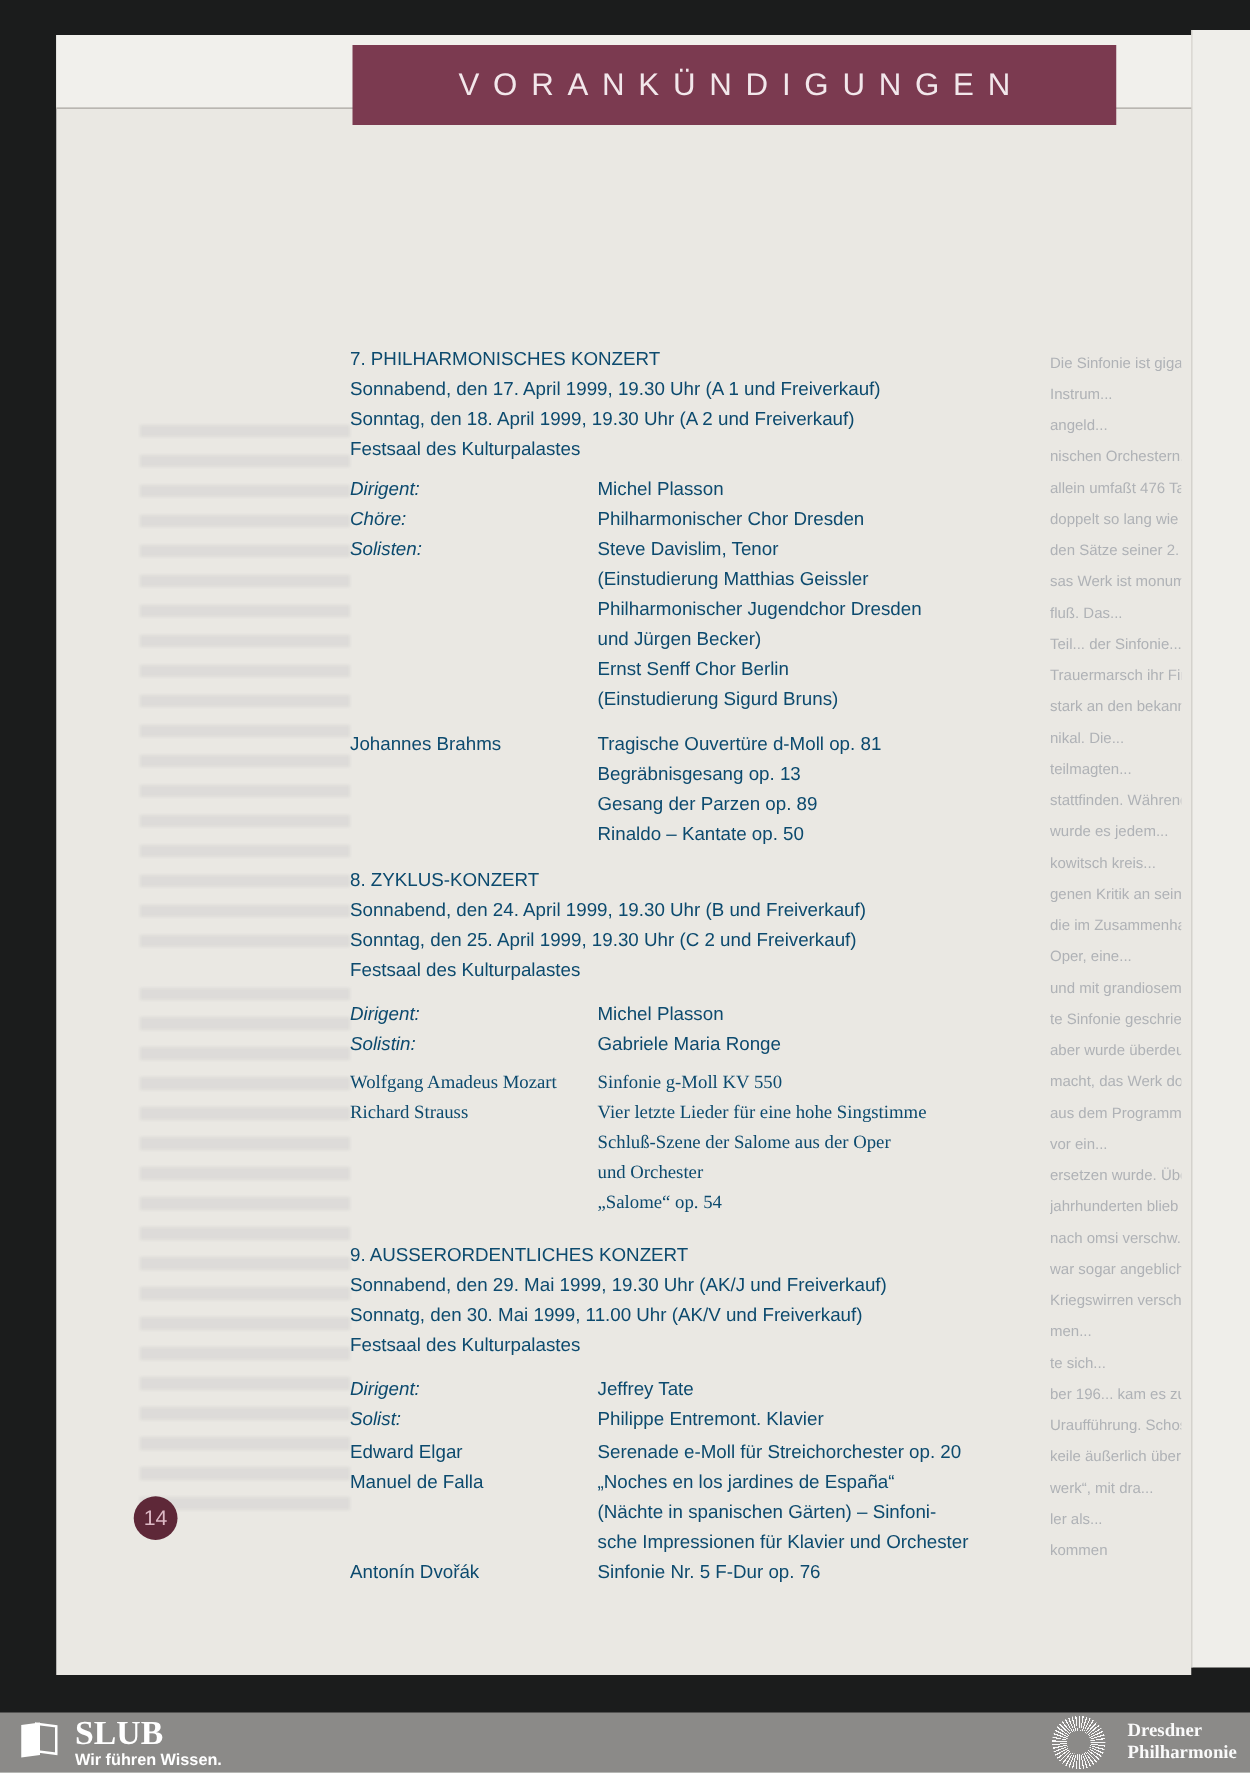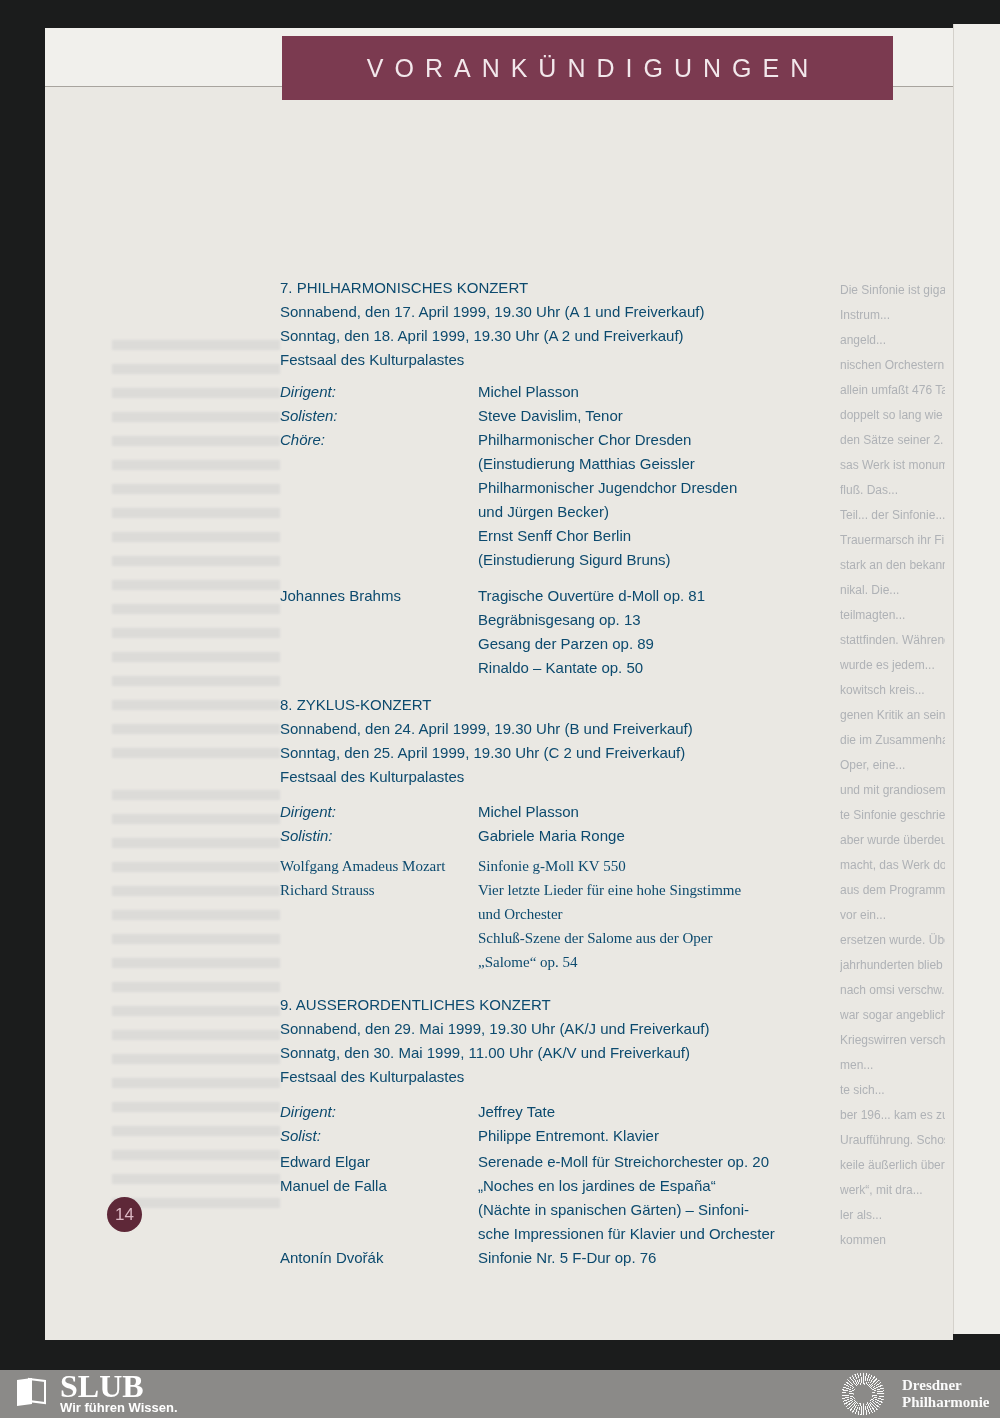--- a/index.html
+++ b/index.html
@@ -32,21 +32,21 @@
         line-height:25px;color:rgba(92,103,120,0.42);filter:blur(0.5px);
         white-space:nowrap;overflow:hidden;}
   .bleed-left-a,.bleed-left-b{position:absolute;left:67px;width:168px;height:430px;
         background:repeating-linear-gradient(to bottom,rgba(128,132,142,0.12) 0 10px,
         rgba(0,0,0,0) 10px 24px);filter:blur(1.2px);}
   .bleed-left-a{top:312px;} .bleed-left-b{top:762px;}
   
   .footer{position:absolute;left:0;top:1370px;width:1000px;height:48px;background:#8b8a88;}
   .slub{position:absolute;left:14px;top:3px;display:flex;}
   .slub-text{margin-left:12px;color:#fff;}
-  .slub-name{font-family:"Liberation Serif",serif;font-weight:bold;font-size:32px;line-height:27px;}
+  .slub-name{font-family:"Liberation Serif",serif;font-weight:bold;font-size:27px;line-height:27px;}
   .slub-tagline{font-size:13px;font-weight:bold;line-height:15px;}
   .phil{position:absolute;left:841px;top:0;display:flex;align-items:center;height:48px;}
   .starburst{width:44px;height:44px;border-radius:50%;
         background:repeating-conic-gradient(rgba(255,255,255,0.95) 0deg 3deg,rgba(0,0,0,0) 3deg 8deg);
         -webkit-mask:radial-gradient(circle closest-side,transparent 42%,#000 44% 96%,transparent 98%);
         mask:radial-gradient(circle closest-side,transparent 42%,#000 44% 96%,transparent 98%);}
   .phil-text{margin-left:17px;color:#fafafa;font-family:"Liberation Serif",serif;
         font-weight:bold;font-size:15px;line-height:17px;}
 </style>
 </head>
@@ -109,26 +109,26 @@
       <div>Sonnabend, den 17. April 1999, 19.30 Uhr (A 1 und Freiverkauf)</div>
       <div>Sonntag, den 18. April 1999, 19.30 Uhr (A 2 und Freiverkauf)</div>
       <div>Festsaal des Kulturpalastes</div>
     </div>
     <div class="blk" id="s7cast">
       <div class="row">
           <span class="lab">Dirigent:</span>
           <span class="val">Michel Plasson</span>
         </div>
       <div class="row">
+          <span class="lab">Chöre:</span>
+          <span class="val">Philharmonischer Chor Dresden</span>
+        </div>
+      <div class="row">
           <span class="lab">Solisten:</span>
           <span class="val">Steve Davislim, Tenor</span>
-        </div>
-      <div class="row">
-          <span class="lab">Chöre:</span>
-          <span class="val">Philharmonischer Chor Dresden</span>
         </div>
       <div class="row">
           <span class="lab"></span>
           <span class="val">(Einstudierung Matthias Geissler</span>
         </div>
       <div class="row">
           <span class="lab"></span>
           <span class="val">Philharmonischer Jugendchor Dresden</span>
         </div>
       <div class="row">
@@ -183,25 +183,25 @@
       <div class="row">
           <span class="lab">Wolfgang Amadeus Mozart</span>
           <span class="val">Sinfonie g-Moll KV 550</span>
         </div>
       <div class="row">
           <span class="lab">Richard Strauss</span>
           <span class="val">Vier letzte Lieder für eine hohe Singstimme</span>
         </div>
       <div class="row">
           <span class="lab"></span>
+          <span class="val">Schluß-Szene der Salome aus der Oper</span>
+        </div>
+      <div class="row">
+          <span class="lab"></span>
           <span class="val">und Orchester</span>
-        </div>
-      <div class="row">
-          <span class="lab"></span>
-          <span class="val">Schluß-Szene der Salome aus der Oper</span>
         </div>
       <div class="row">
           <span class="lab"></span>
           <span class="val">„Salome“ op. 54</span>
         </div>
     </div>
 
     <div class="blk" id="s9head">
       <div>9. AUSSERORDENTLICHES KONZERT</div>
       <div>Sonnabend, den 29. Mai 1999, 19.30 Uhr (AK/J und Freiverkauf)</div>

